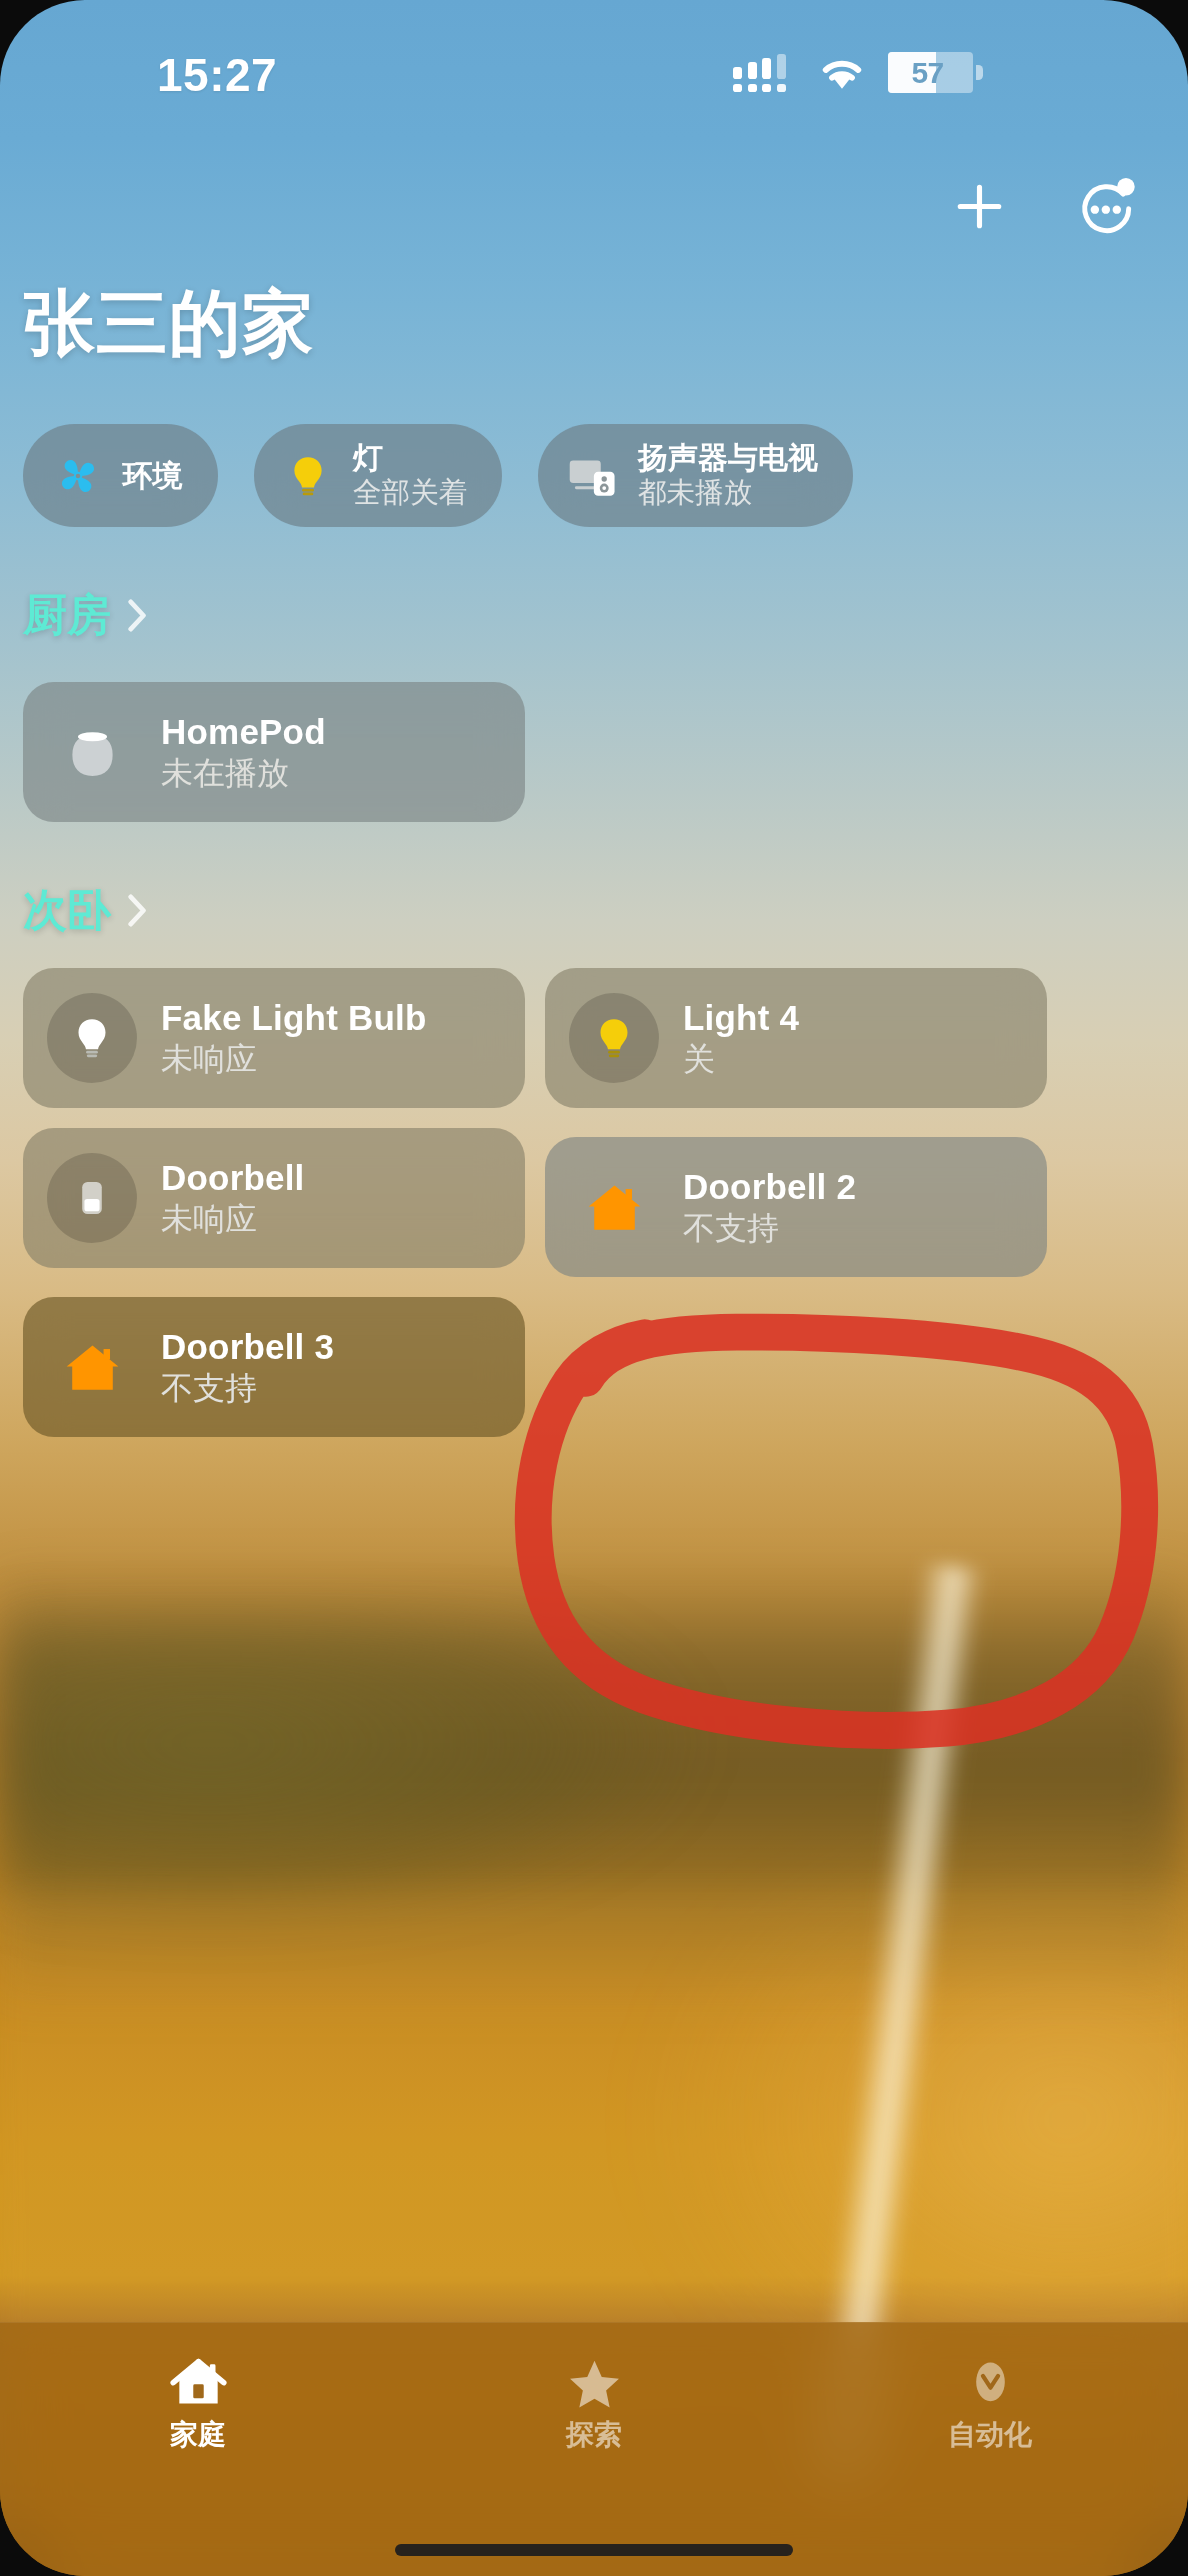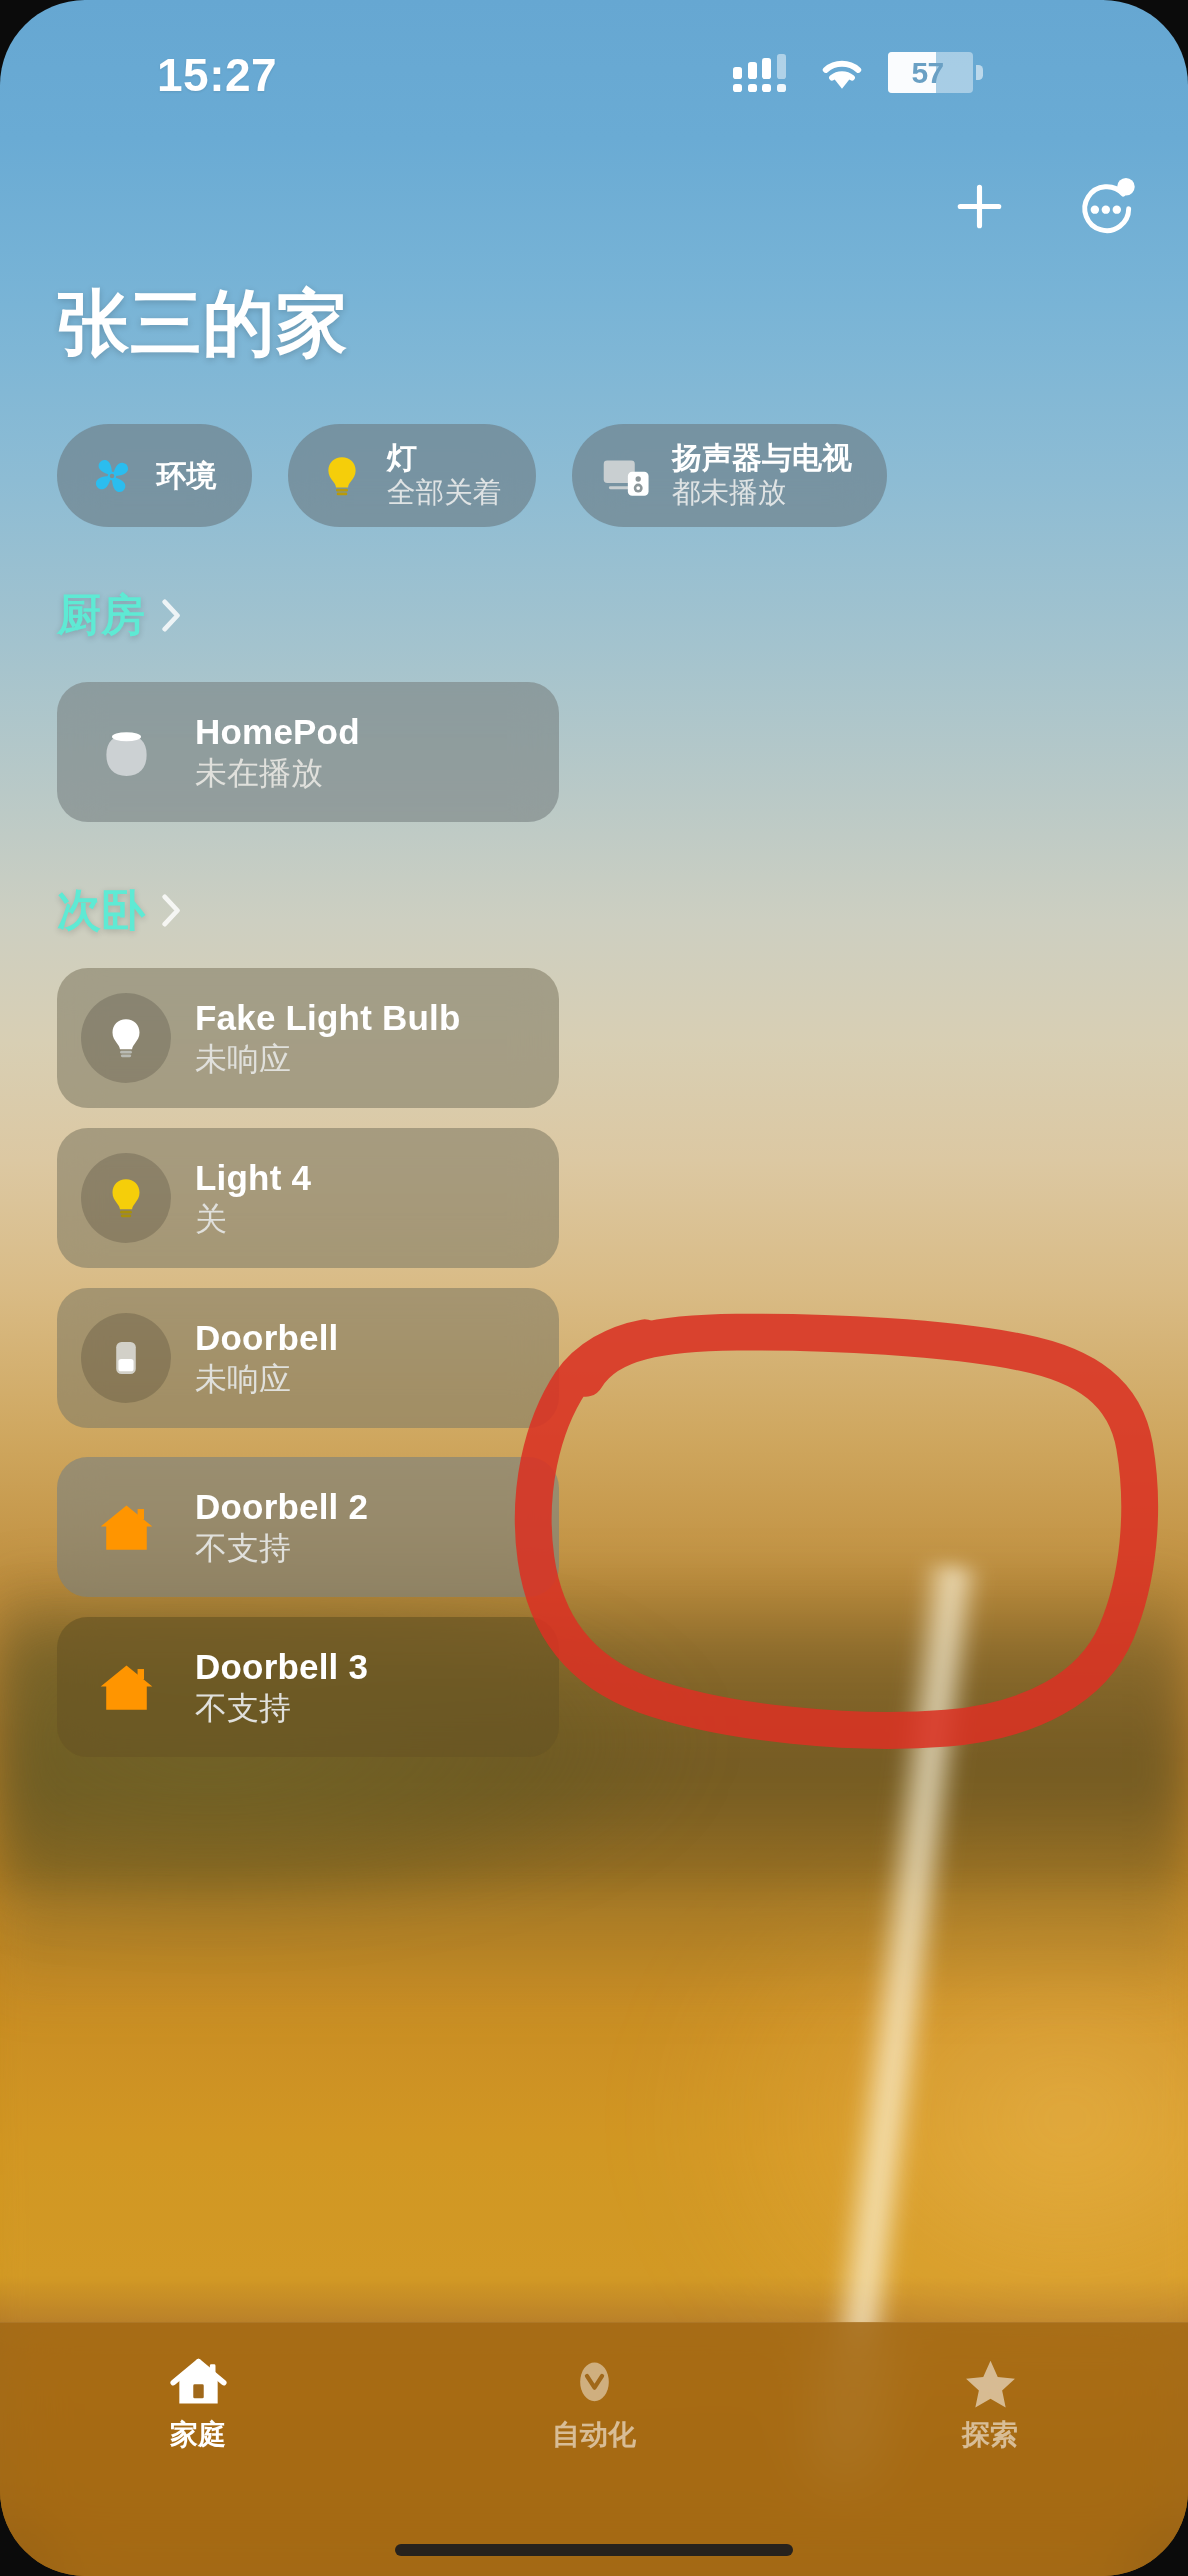--- a/index.html
+++ b/index.html
@@ -142,21 +142,21 @@
   .batt-nub {
     width:7.4px; height:15.7px; border-radius:0 4.6px 4.6px 0;
     background:rgba(255,255,255,.55); margin-left:2.8px;
   }
 
   
   #nav { position:absolute; top:170px; right:48px; z-index:40; display:flex; align-items:center; gap:53px; }
   .navbtn { width:72px; height:72px; display:flex; align-items:center; justify-content:center; cursor:pointer; }
 
   
-  #content { position:absolute; top:0; left:0; width:1084px; z-index:20; padding:0 57px; }
+  #content { position:absolute; top:0; left:0; width:1084px; z-index:20; padding:0 23px; }
 
   .home-title {
     margin-top:276px;
     font-size:72px; font-weight:700; color:#fff; letter-spacing:0.9px;
     text-shadow:0 1.8px 7.4px rgba(0,0,0,.18);
   }
 
   
   .pills { display:flex; gap:36px; margin-top:52px; }
   .pill {
@@ -482,33 +482,33 @@
           <rect x="29" y="36" width="12" height="16" rx="1.6" fill="#a0681a"></rect>
           <rect x="48" y="13" width="6.5" height="12" rx="1.6" fill="#fff"></rect>
         </svg>
       </span>
       <span class="tab-lbl">家庭</span>
     </div>
 
     <div class="tab inactive">
       <span class="tab-ic">
         <svg viewBox="0 0 70 70" width="59" height="59">
+          <path d="M35 8 L43.6 27.2 L64 29.4 L48.8 43.2 L53 63.4 L35 53 L17 63.4 L21.2 43.2 L6 29.4 L26.4 27.2 Z" fill="rgba(255,255,255,.54)"></path>
+        </svg>
+      </span>
+      <span class="tab-lbl">探索</span>
+    </div>
+
+    <div class="tab inactive">
+      <span class="tab-ic">
+        <svg viewBox="0 0 70 70" width="59" height="59">
           <ellipse cx="35" cy="33" rx="17" ry="23" fill="rgba(255,255,255,.46)"></ellipse>
           <path d="M26 26 L35 40 L44 26" stroke="#a0681a" stroke-width="5" fill="none" stroke-linecap="round" stroke-linejoin="round"></path>
         </svg>
       </span>
       <span class="tab-lbl">自动化</span>
     </div>
 
-    <div class="tab inactive">
-      <span class="tab-ic">
-        <svg viewBox="0 0 70 70" width="59" height="59">
-          <path d="M35 8 L43.6 27.2 L64 29.4 L48.8 43.2 L53 63.4 L35 53 L17 63.4 L21.2 43.2 L6 29.4 L26.4 27.2 Z" fill="rgba(255,255,255,.54)"></path>
-        </svg>
-      </span>
-      <span class="tab-lbl">探索</span>
-    </div>
-
     <div class="home-indicator"></div>
   </div>
 
 </div>
 
 
 </body></html>

